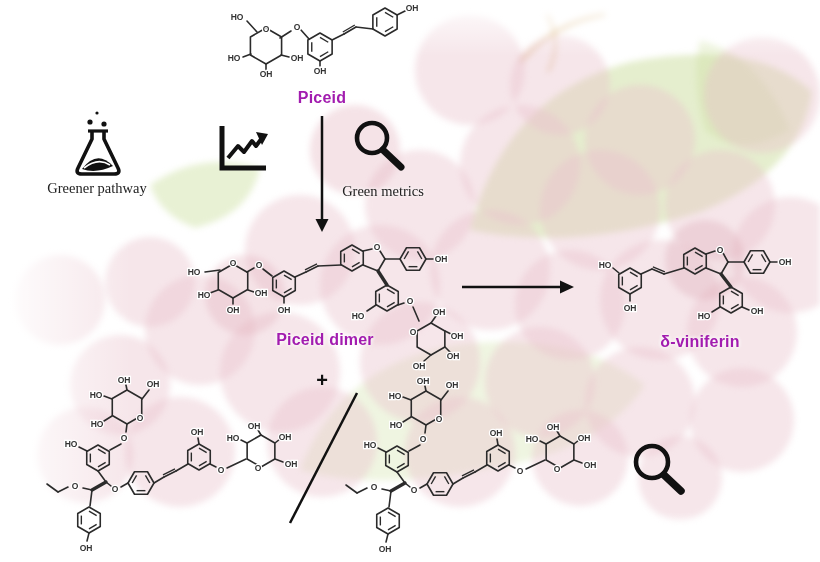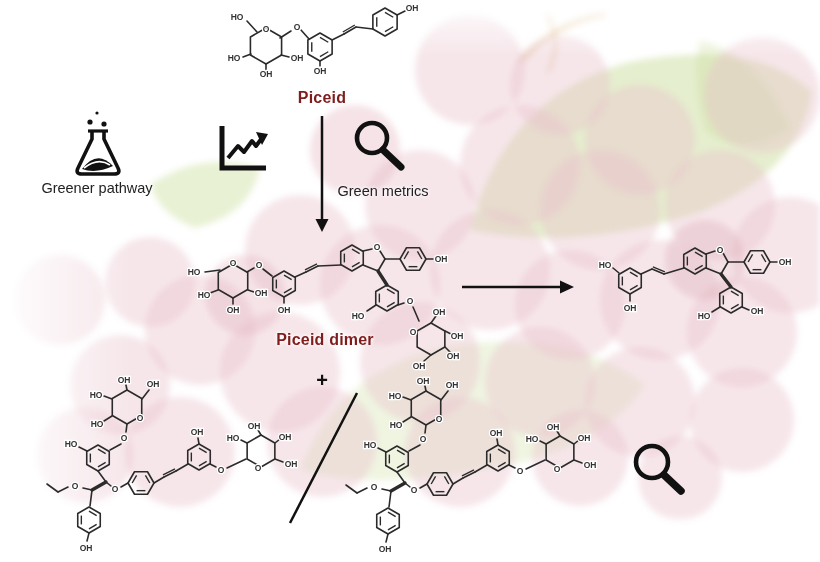--- a/index.html
+++ b/index.html
@@ -6,23 +6,23 @@
   .stage{position:relative;width:820px;height:562px;overflow:hidden;background:#fff;
          font-family:"Liberation Sans",sans-serif;}
   .bg{position:absolute;inset:0;filter:blur(3px);}
   .fade{position:absolute;inset:0;
     background:
       linear-gradient(to right, rgba(255,255,255,.95) 0%, rgba(255,255,255,0) 16%),
       linear-gradient(to bottom, rgba(255,255,255,.9) 0%, rgba(255,255,255,0) 10%),
       linear-gradient(to top, rgba(255,255,255,.85) 0%, rgba(255,255,255,0) 9%);}
   .scene{position:absolute;inset:0;}
   .lbl{position:absolute;text-align:center;color:#1a1a1a;}
-  .mol-title{font-weight:bold;font-size:16px;letter-spacing:.2px;color:#7f1d1d;
+  .mol-title{font-weight:bold;font-size:16px;letter-spacing:.2px;color:#a21caf;
              text-shadow:0 0 4px #fff,0 0 4px #fff;}
-  .proc{font-size:14.5px;color:#222;text-shadow:0 0 4px #fff,0 0 4px #fff;}
+  .proc{font-size:14.5px;color:#222;text-shadow:0 0 4px #fff,0 0 4px #fff;font-family:Liberation Serif, serif;}
   .plus{font-weight:bold;font-size:20px;color:#111;}
 </style>
 </head>
 <body>
 
 <div class="stage">
 
   <div class="bg">
     <svg width="820" height="562" viewBox="0 0 820 562">
       <g>
@@ -369,14 +369,15 @@
     <g>
       <circle cx="652" cy="462" r="16" fill="none" stroke="#111" stroke-width="4.6"></circle>
       <line x1="664" y1="475" x2="681" y2="491" stroke="#111" stroke-width="7.5" stroke-linecap="round"></line>
     </g>
   </svg>
 
   <div class="lbl mol-title" style="left:262px;top:89px;width:120px">Piceid</div>
   <div class="lbl proc" style="left:17px;top:180px;width:160px">Greener pathway</div>
   <div class="lbl proc" style="left:303px;top:183px;width:160px">Green metrics</div>
   <div class="lbl mol-title" style="left:245px;top:331px;width:160px">Piceid dimer</div>
+  <div class="lbl mol-title" style="left:620px;top:333px;width:160px">δ-viniferin</div>
   <div class="lbl plus" style="left:302px;top:369px;width:40px">+</div>
 </div>
 
 </body></html>

